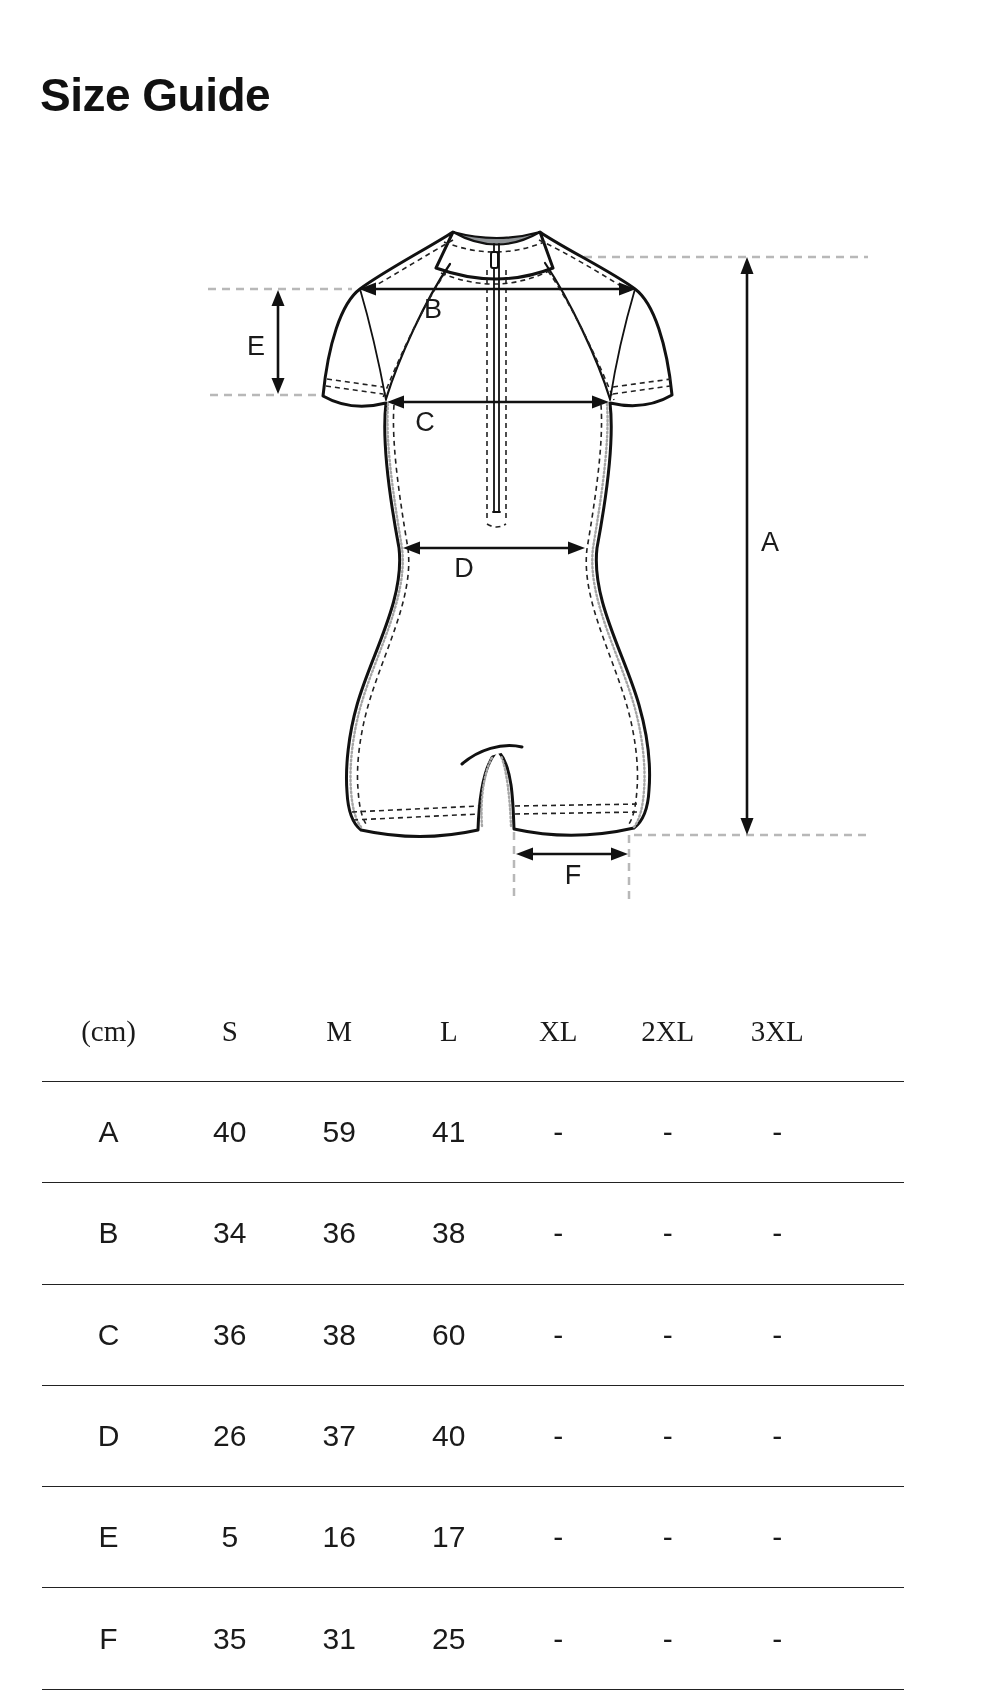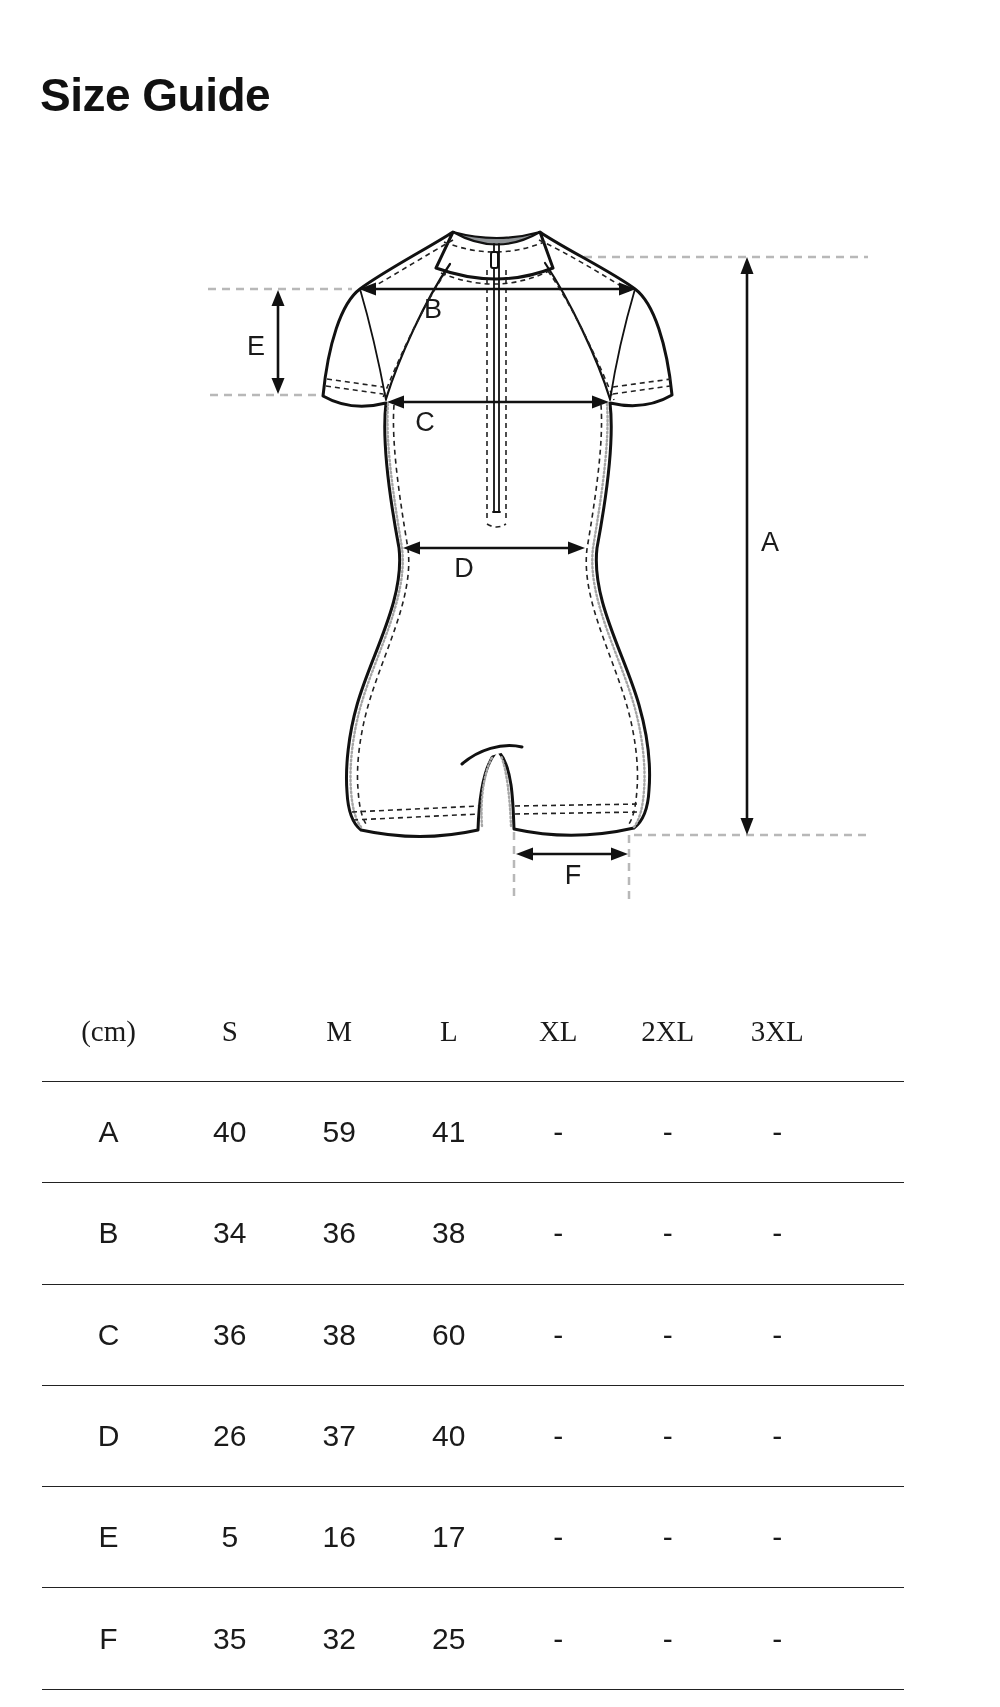--- a/index.html
+++ b/index.html
@@ -225,19 +225,19 @@
     <div class="cell">16</div>
     <div class="cell">17</div>
     <div class="cell">-</div>
     <div class="cell">-</div>
     <div class="cell">-</div>
   </div>
 
   <div class="trow tbody-row">
     <div class="cell">F</div>
     <div class="cell">35</div>
-    <div class="cell">32</div>
+    <div class="cell">31</div>
     <div class="cell">25</div>
     <div class="cell">-</div>
     <div class="cell">-</div>
     <div class="cell">-</div>
   </div>
 </div>
 
 </body></html>

